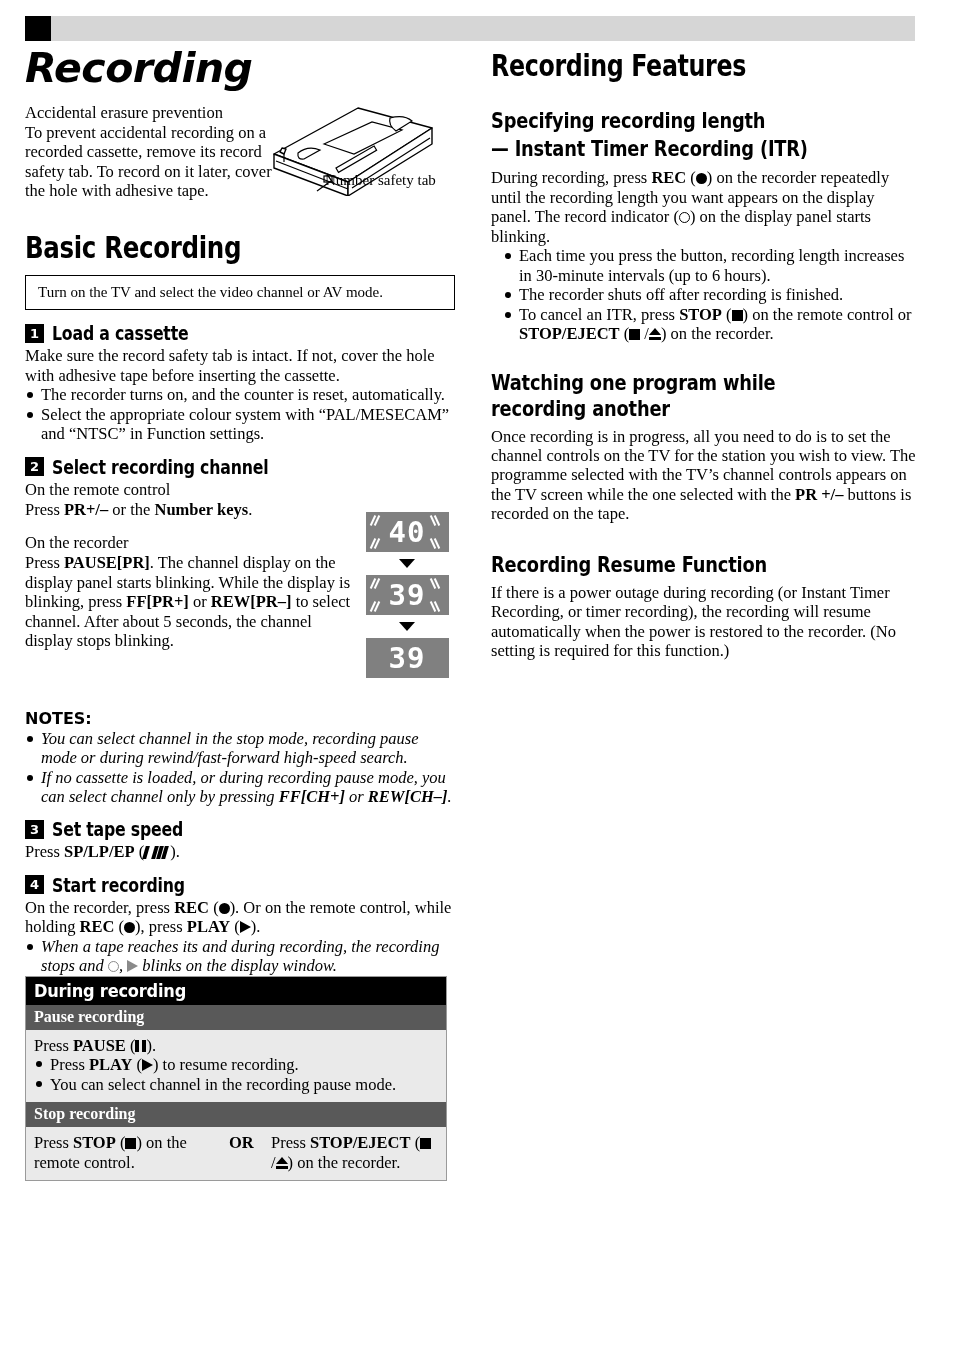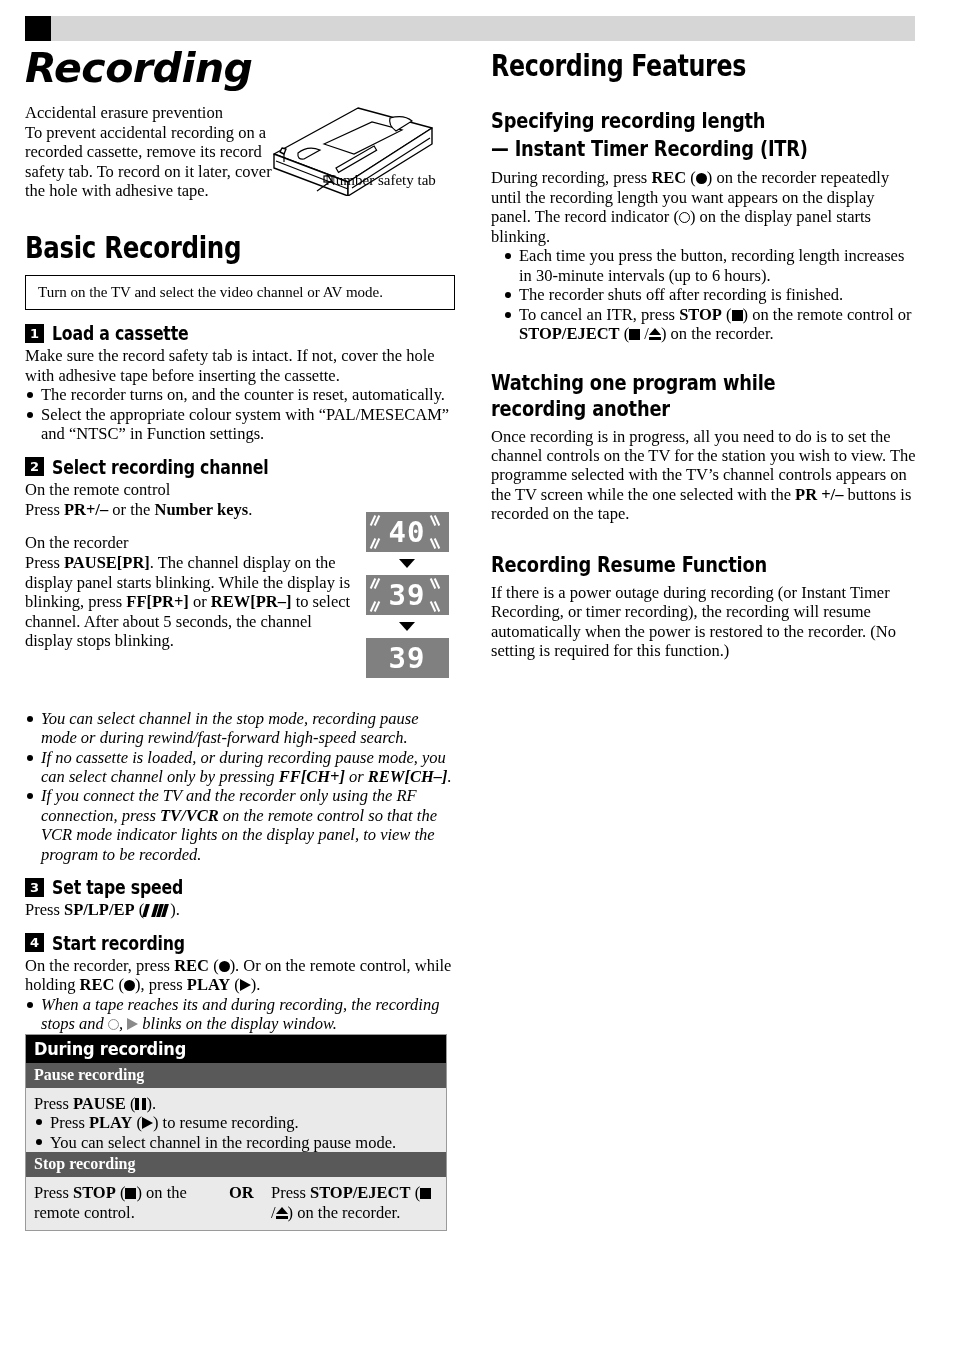--- a/index.html
+++ b/index.html
@@ -235,21 +235,21 @@
   .rt-sub {
     background: #595959;
     color: #fff;
     font-family: "Liberation Serif", serif;
     font-weight: bold;
     font-size: 16px;
     padding: 3px 8px 4px 8px;
   }
   .rt-body {
     background: #eaeaea;
-    padding: 6px 8px 0 8px;
+    padding: 6px 8px 8px 8px;
     font-size: 16.5px;
     line-height: 1.18;
   }
   .rt-body ul.bullets > li::before { top: 6px; }
   .rt-split {
     display: flex;
     background: #eaeaea;
     padding: 6px 8px 8px 8px;
     font-size: 16.5px;
     line-height: 1.18;
@@ -348,24 +348,24 @@
     <span class="step-num">2</span>
     <span class="step-label">Select recording channel</span>
   </div>
   <div class="h-bold-serif">On the remote control</div>
   <div class="body"><span>Press </span><b>PR+/–</b><span> or the </span><b>Number keys</b><span>.</span></div>
 
   <div class="h-bold-serif" style="margin-top:14px">On the recorder</div>
   <div class="body" style="width:330px"><span>Press </span><b>PAUSE[PR]</b><span>. The channel display on the display panel starts blinking. While the display is blinking, press </span><b>FF[PR+]</b><span> or </span><b>REW[PR–]</b><span> to select channel. After about 5 seconds, the channel display stops blinking.</span></div>
 
   <div style="margin-top:58px">
+    <div class="notes-head">NOTES:</div>
     <ul class="bullets italic">
       <li>You can select channel in the stop mode, recording pause mode or during rewind/fast-forward high-speed search.</li>
       <li><span>If no cassette is loaded, or during recording pause mode, you can select channel only by pressing </span><b>FF[CH+]</b><span> or </span><b>REW[CH–]</b><span>.</span></li>
-      <li><span>If you connect the TV and the recorder only using the RF connection, press </span><b>TV/VCR</b><span> on the remote control so that the VCR mode indicator lights on the display panel, to view the program to be recorded.</span></li>
     </ul>
   </div>
 
   <div class="step-row">
     <span class="step-num">3</span>
     <span class="step-label">Set tape speed</span>
   </div>
   <div class="body"><span>Press </span><b>SP/LP/EP</b> (<span class="ico-speed"><i></i><i></i><i></i><i></i></span><span>).</span></div>
 
   <div class="step-row">

